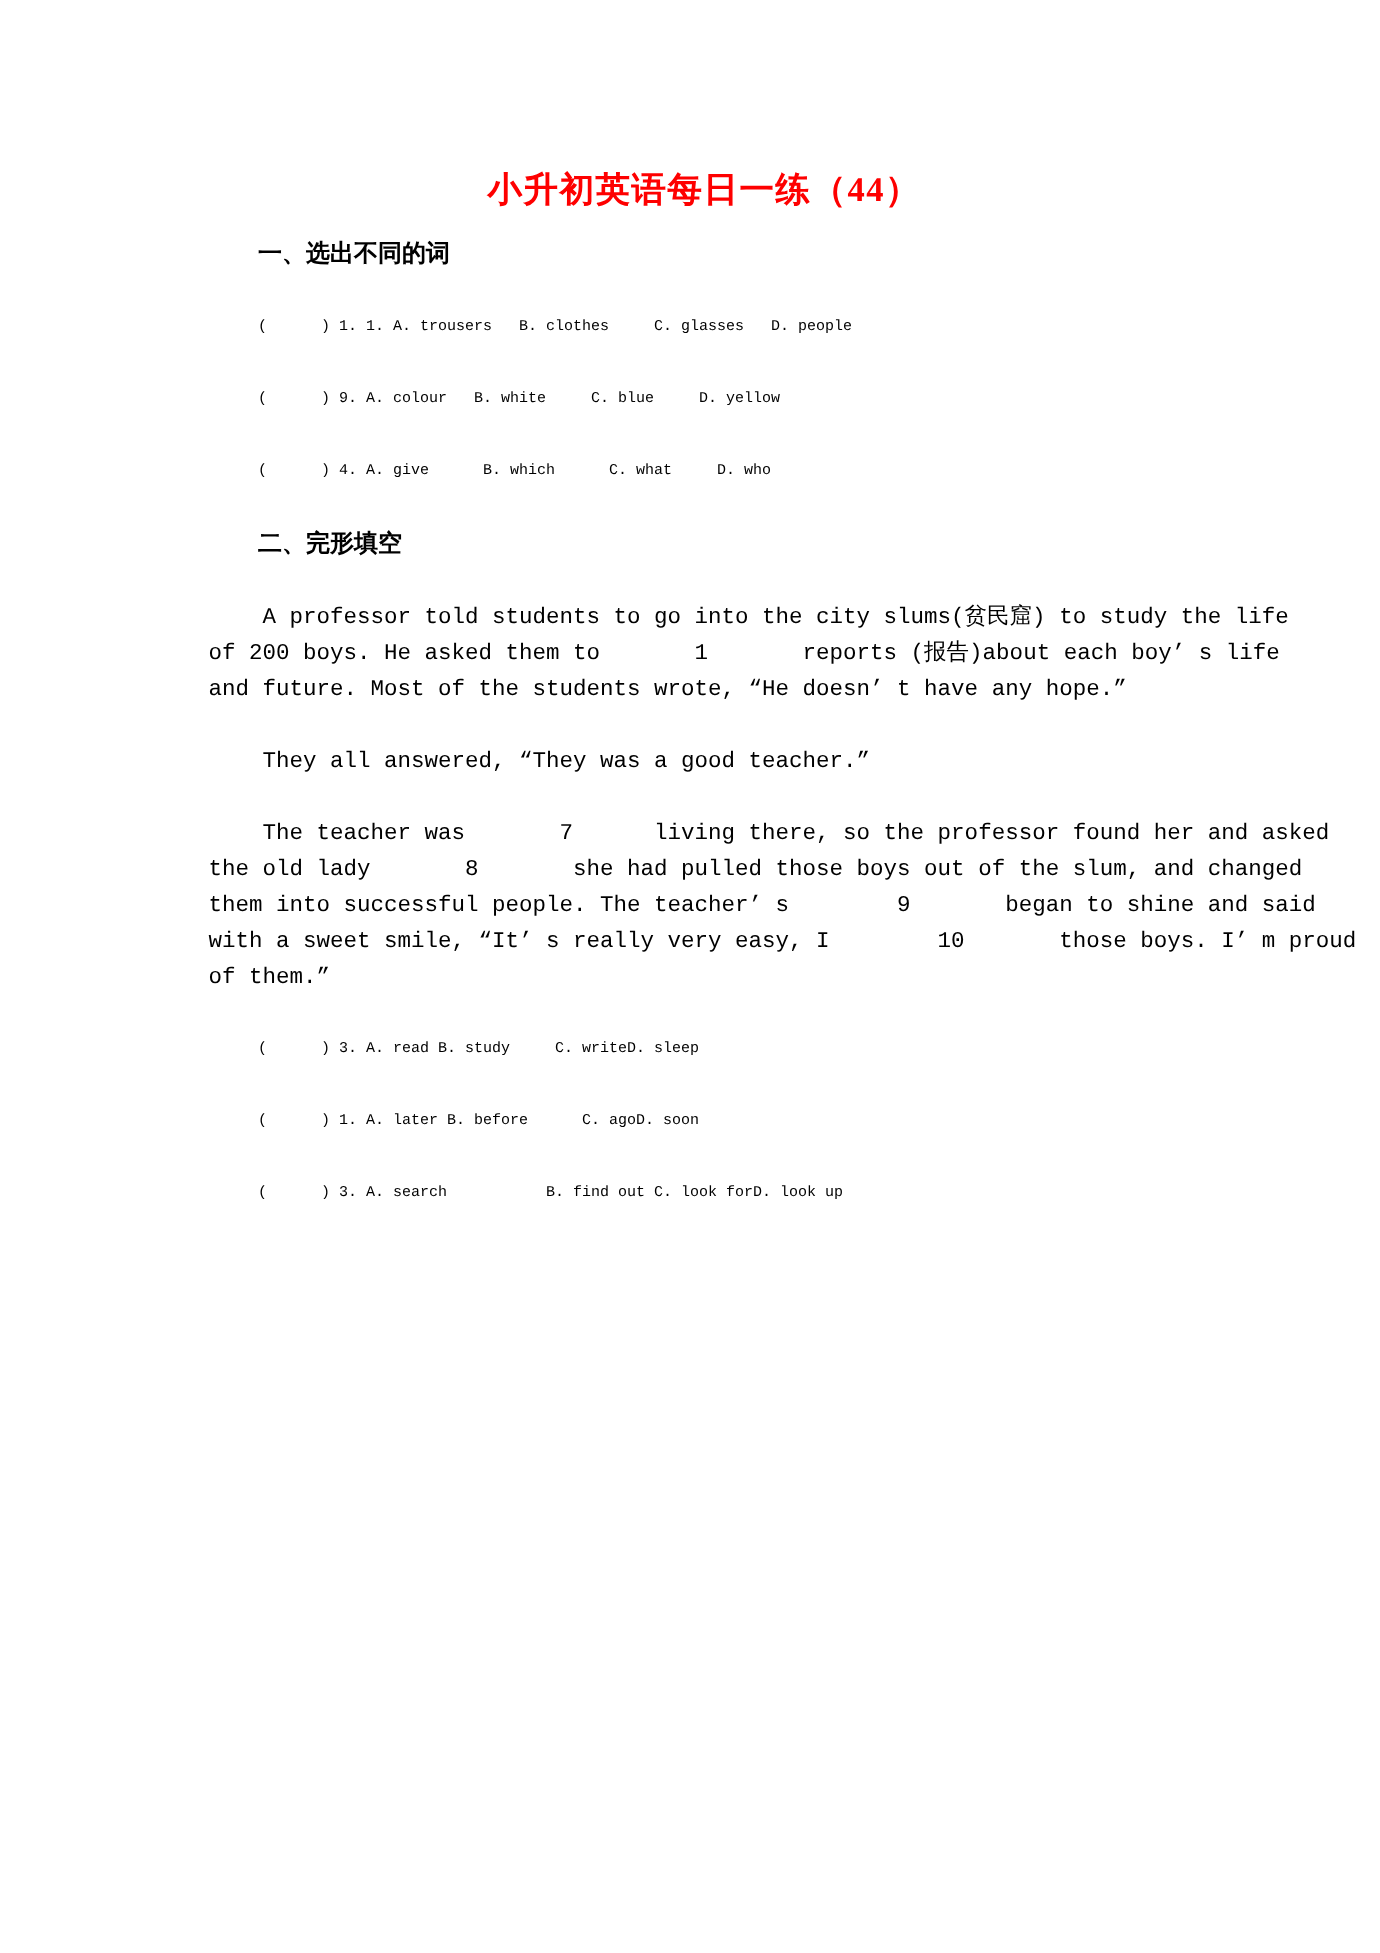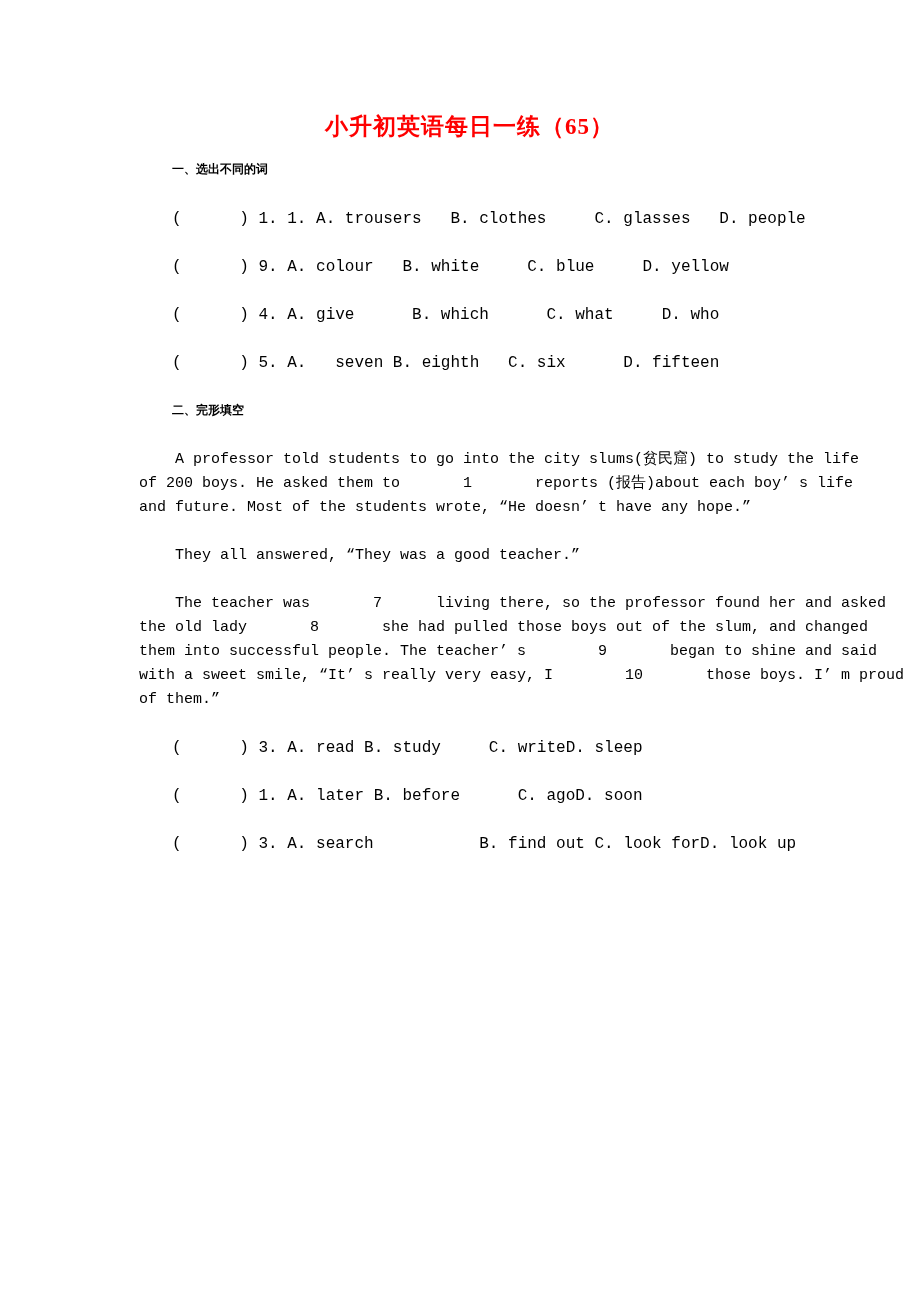--- a/index.html
+++ b/index.html
@@ -26,58 +26,57 @@
     color: #fe0000;
     font-size: 23px;
     line-height: 30px;
     font-weight: bold;
     text-align: center;
     font-family: "Liberation Serif", "DejaVu Serif", serif;
     letter-spacing: 1px;
   }
   .section-heading {
     margin: 0 0 26px 33px;
-    font-size: 12px;
+    font-size: 16px;
     line-height: 21px;
     font-weight: bold;
     white-space: pre;
   }
   .section-heading.second {
     margin-top: 26px;
   }
   .choice-line {
     margin: 0 0 24px 33px;
-    font-size: 16px;
+    font-size: 10px;
     line-height: 24px;
     white-space: pre;
   }
   .para {
     margin: 0 0 24px 0;
     font-size: 15px;
     line-height: 24px;
     white-space: pre;
   }
   .questions {
     margin-top: 2px;
   }
 </style>
 </head>
 <body>
 
 <div class="page">
 
-  <h1 class="title">小升初英语每日一练（65）</h1>
+  <h1 class="title">小升初英语每日一练（44）</h1>
 
   <div class="section-heading">一、选出不同的词</div>
 
   <div>
     <div class="choice-line">(      ) 1. 1. A. trousers   B. clothes     C. glasses   D. people</div>
     <div class="choice-line">(      ) 9. A. colour   B. white     C. blue     D. yellow</div>
     <div class="choice-line">(      ) 4. A. give      B. which      C. what     D. who</div>
-    <div class="choice-line">(      ) 5. A.   seven B. eighth   C. six      D. fifteen</div>
   </div>
 
   <div class="section-heading second">二、完形填空</div>
 
   <div>
     <div class="para">    A professor told students to go into the city slums(贫民窟) to study the life
 of 200 boys. He asked them to       1       reports (报告)about each boy’ s life
 and future. Most of the students wrote, “He doesn’ t have any hope.”</div>
     <div class="para">    They all answered, “They was a good teacher.”</div>
     <div class="para">    The teacher was       7      living there, so the professor found her and asked

